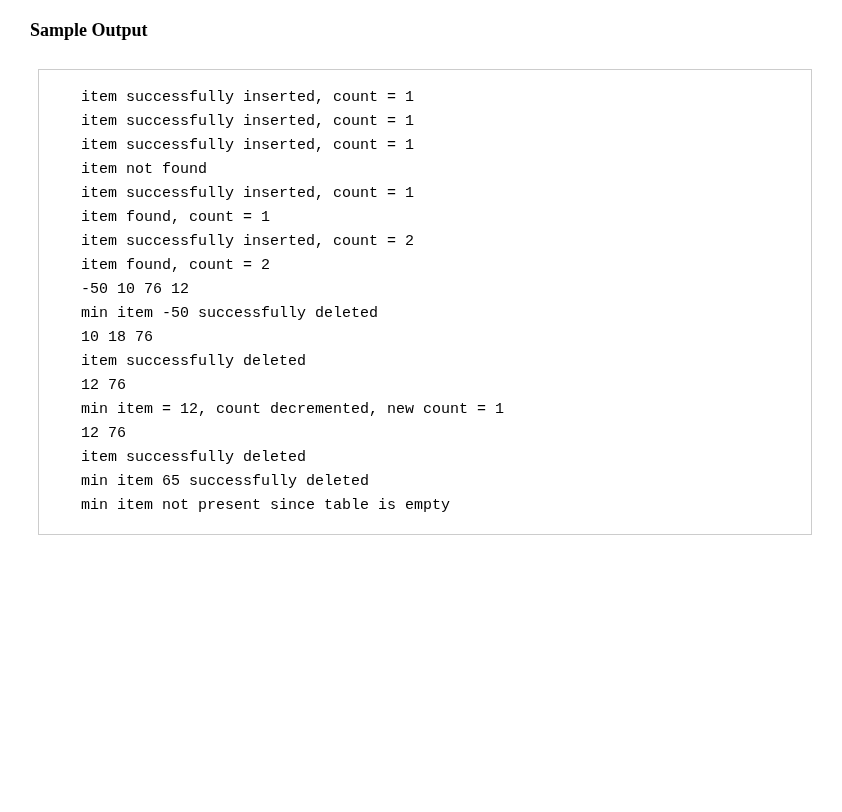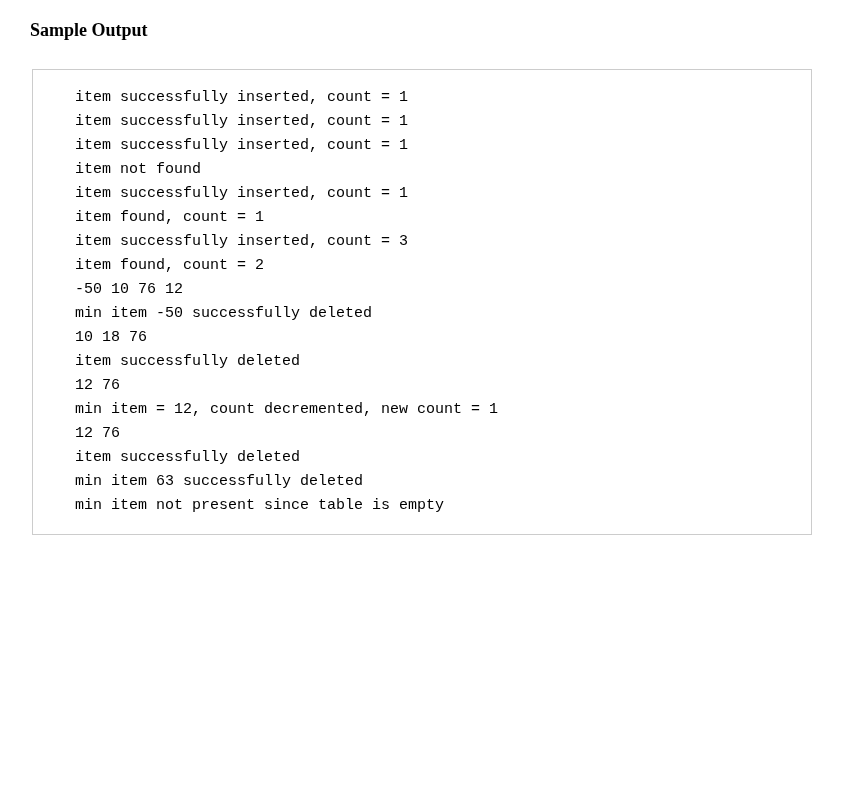--- a/index.html
+++ b/index.html
@@ -20,21 +20,21 @@
       font-size: 18px;
       font-weight: bold;
       margin-bottom: 28px;
       color: #000000;
     }
 
     .output-box {
       border: 1px solid #cccccc;
       background-color: #ffffff;
       padding: 16px 24px;
-      margin-left: 2px;
+      margin-left: 8px;
     }
 
     .output-line {
       font-family: 'Courier New', Courier, monospace;
       font-size: 15px;
       color: #000000;
       line-height: 1.6;
       white-space: pre;
     }
   </style>
@@ -43,25 +43,25 @@
 
 <h2 class="section-title">Sample Output</h2>
 
 <div class="output-box" id="output-container">
 <div class="output-line">  item successfully inserted, count = 1</div>
     <div class="output-line">  item successfully inserted, count = 1</div>
     <div class="output-line">  item successfully inserted, count = 1</div>
     <div class="output-line">  item not found</div>
     <div class="output-line">  item successfully inserted, count = 1</div>
     <div class="output-line">  item found, count = 1</div>
-    <div class="output-line">  item successfully inserted, count = 3</div>
+    <div class="output-line">  item successfully inserted, count = 2</div>
     <div class="output-line">  item found, count = 2</div>
     <div class="output-line">  -50 10 76 12</div>
     <div class="output-line">  min item -50 successfully deleted</div>
     <div class="output-line">  10 18 76</div>
     <div class="output-line">  item successfully deleted</div>
     <div class="output-line">  12 76</div>
     <div class="output-line">  min item = 12, count decremented, new count = 1</div>
     <div class="output-line">  12 76</div>
     <div class="output-line">  item successfully deleted</div>
-    <div class="output-line">  min item 63 successfully deleted</div>
+    <div class="output-line">  min item 65 successfully deleted</div>
     <div class="output-line">  min item not present since table is empty</div>
   </div>
 
 </body></html>

